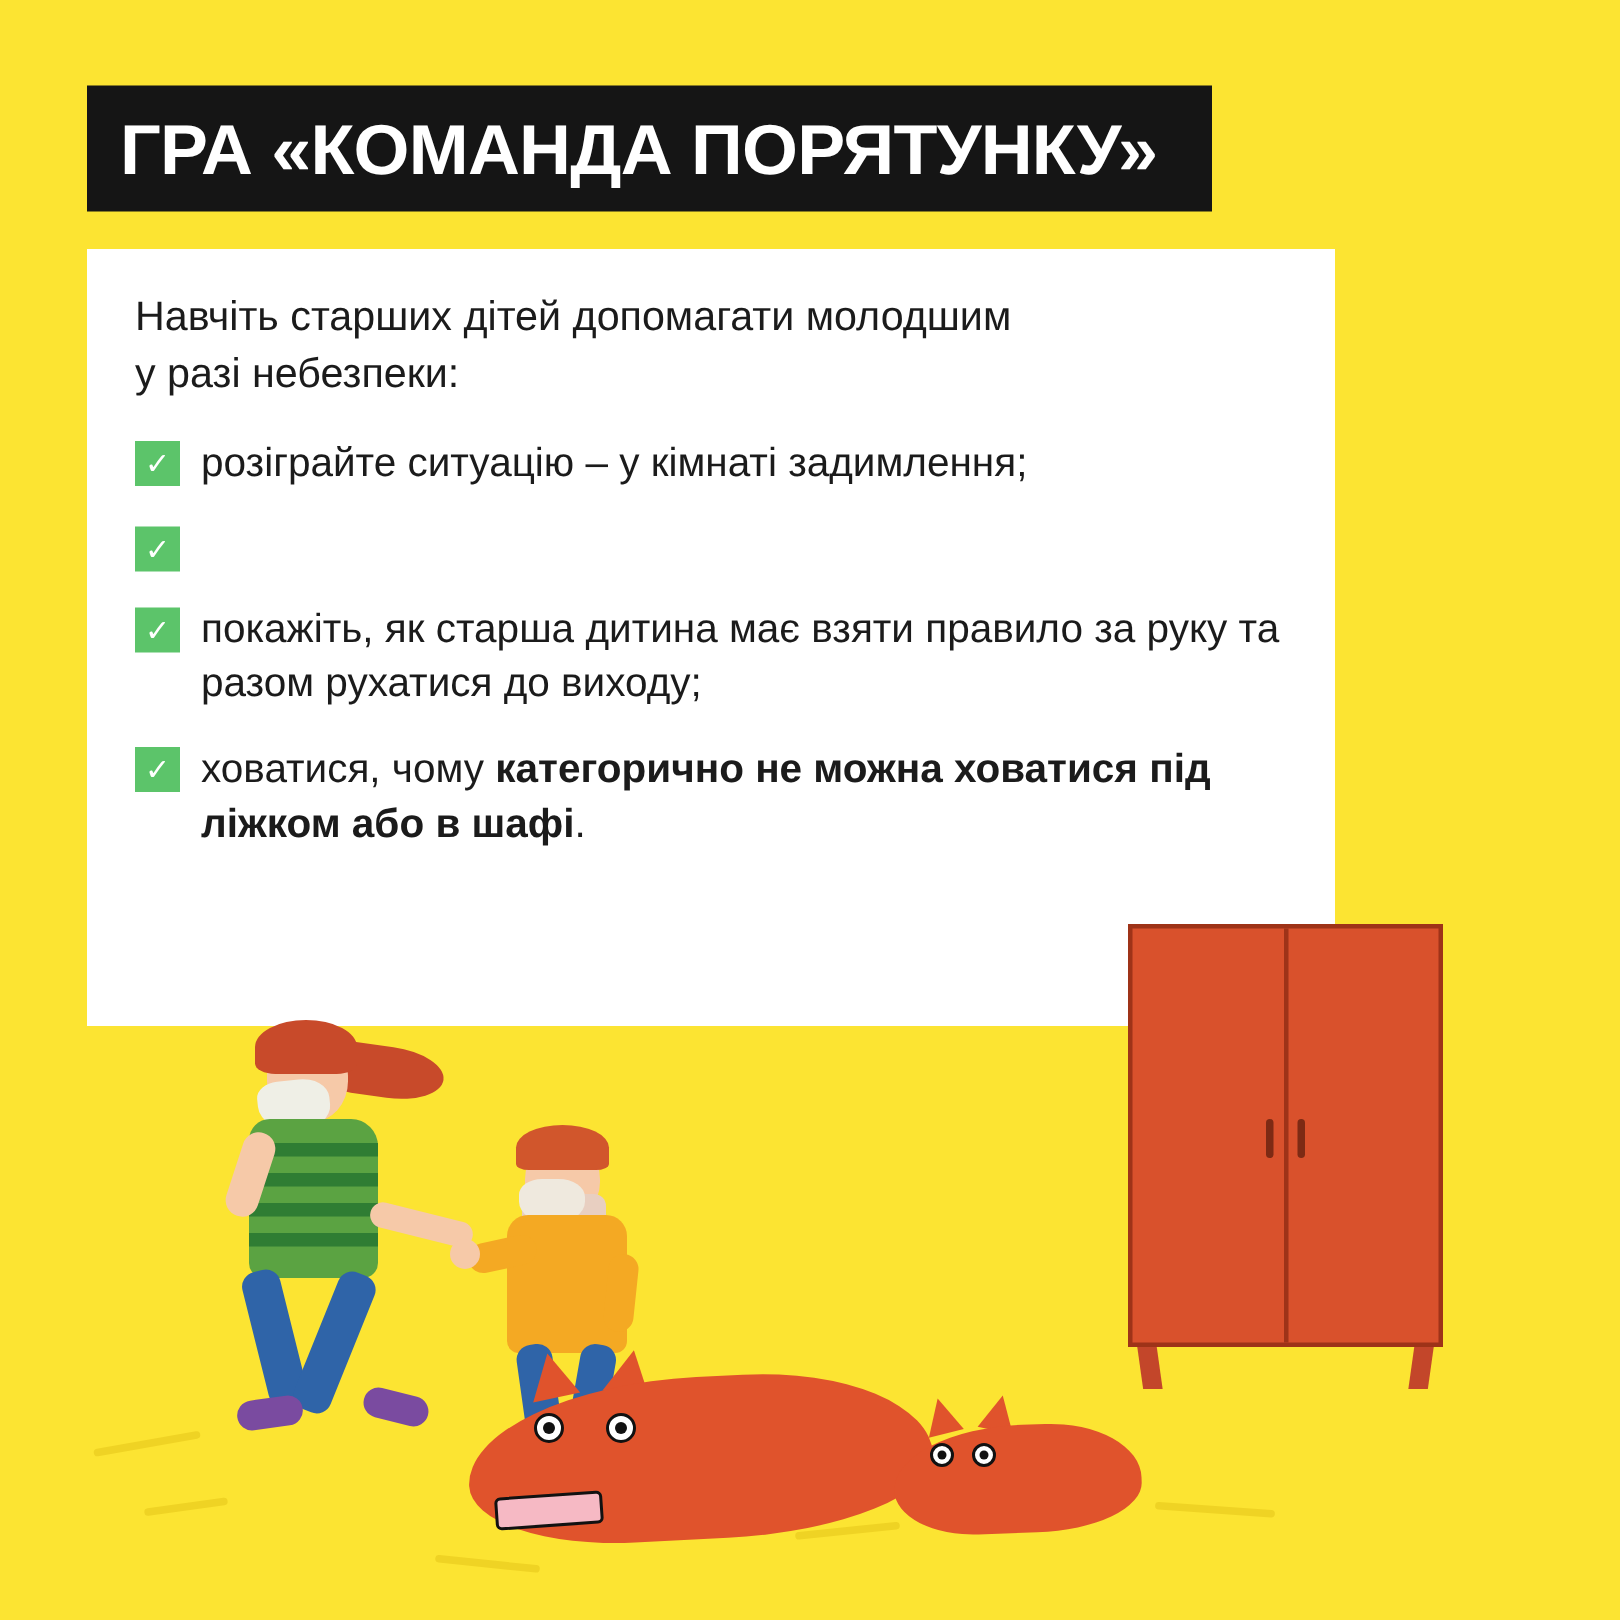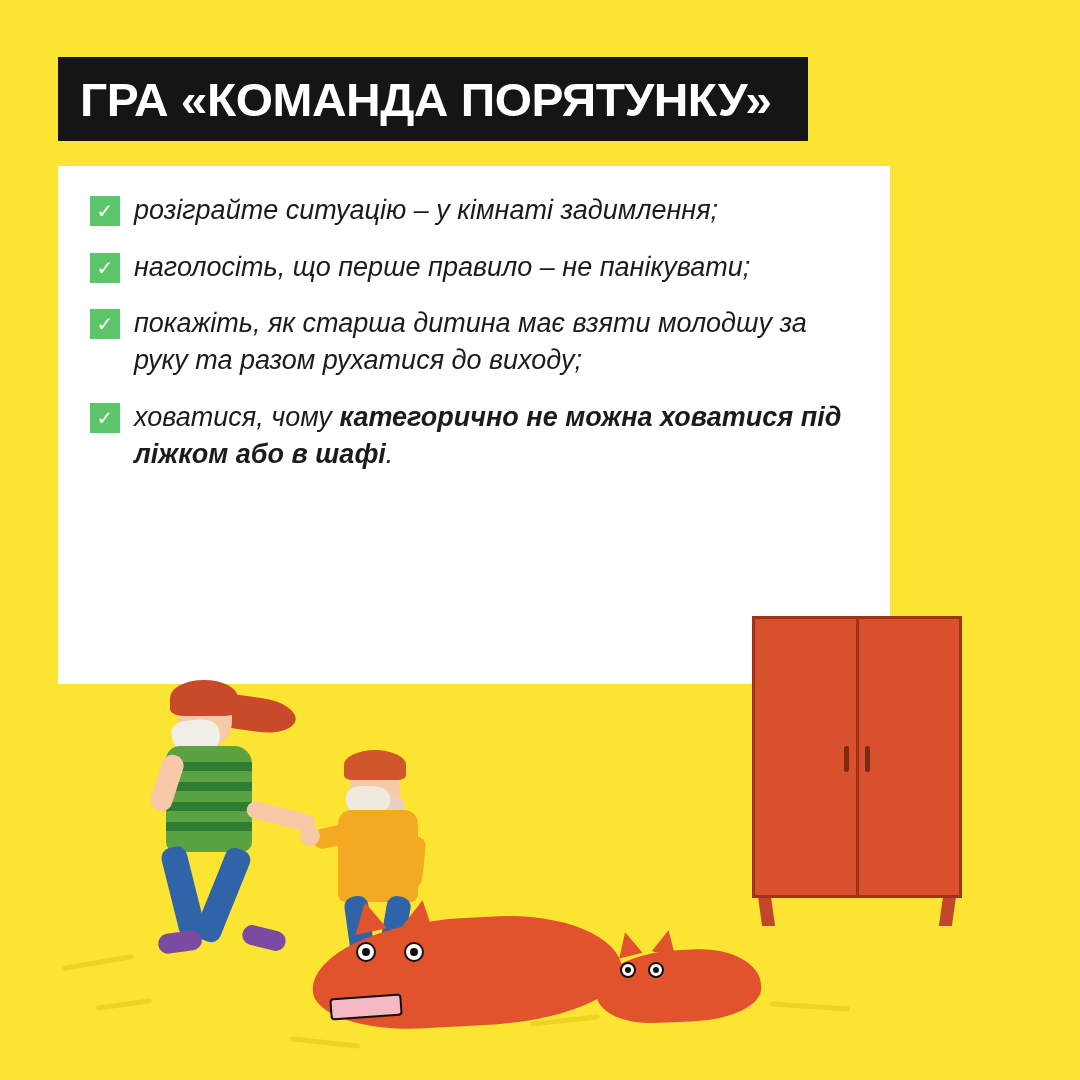--- a/index.html
+++ b/index.html
@@ -76,21 +76,20 @@
     line-height: 30px;
     text-align: center;
     margin: 4px 14px 0 2px;
     font-family: "DejaVu Sans", sans-serif;
   }
   .item-text {
     font-size: 27px;
     color: #1b1b1b;
     line-height: 1.36;
     font-family: "Liberation Sans", sans-serif;
-    font-style: italic;
   }
   .item-text b { font-weight: bold; }
 
   
   .illustration {
     position: absolute;
     left: 0;
     top: 600px;
     width: 1080px;
     height: 480px;
@@ -216,36 +215,39 @@
 </style>
 </head>
 <body>
 
 <div class="title-bar">
   <div class="title-text">ГРА «КОМАНДА ПОРЯТУНКУ»</div>
 </div>
 
 <div class="card">
 
+  <div class="intro">
+    <div>Навчіть старших дітей допомагати молодшим</div>
+    <div>у разі небезпеки:</div>
+  </div>
 
   <div class="list">
 
     <div class="list-item">
       <span class="check">✓</span>
       <span class="item-text">розіграйте ситуацію – у кімнаті задимлення;</span>
     </div>
 
     <div class="list-item">
       <span class="check">✓</span>
-      <span class="item-text">наголосіть, що перше правило – не панікувати;</span>
     </div>
 
     <div class="list-item">
       <span class="check">✓</span>
-      <span class="item-text">покажіть, як старша дитина має взяти молодшу за руку та разом рухатися до виходу;</span>
+      <span class="item-text">покажіть, як старша дитина має взяти правило за руку та разом рухатися до виходу;</span>
     </div>
 
     <div class="list-item">
       <span class="check">✓</span>
       <span class="item-text"><span>ховатися, чому </span><b>категорично не можна ховатися під ліжком або в шафі</b><span>.</span></span>
     </div>
 
   </div>
 </div>
 

